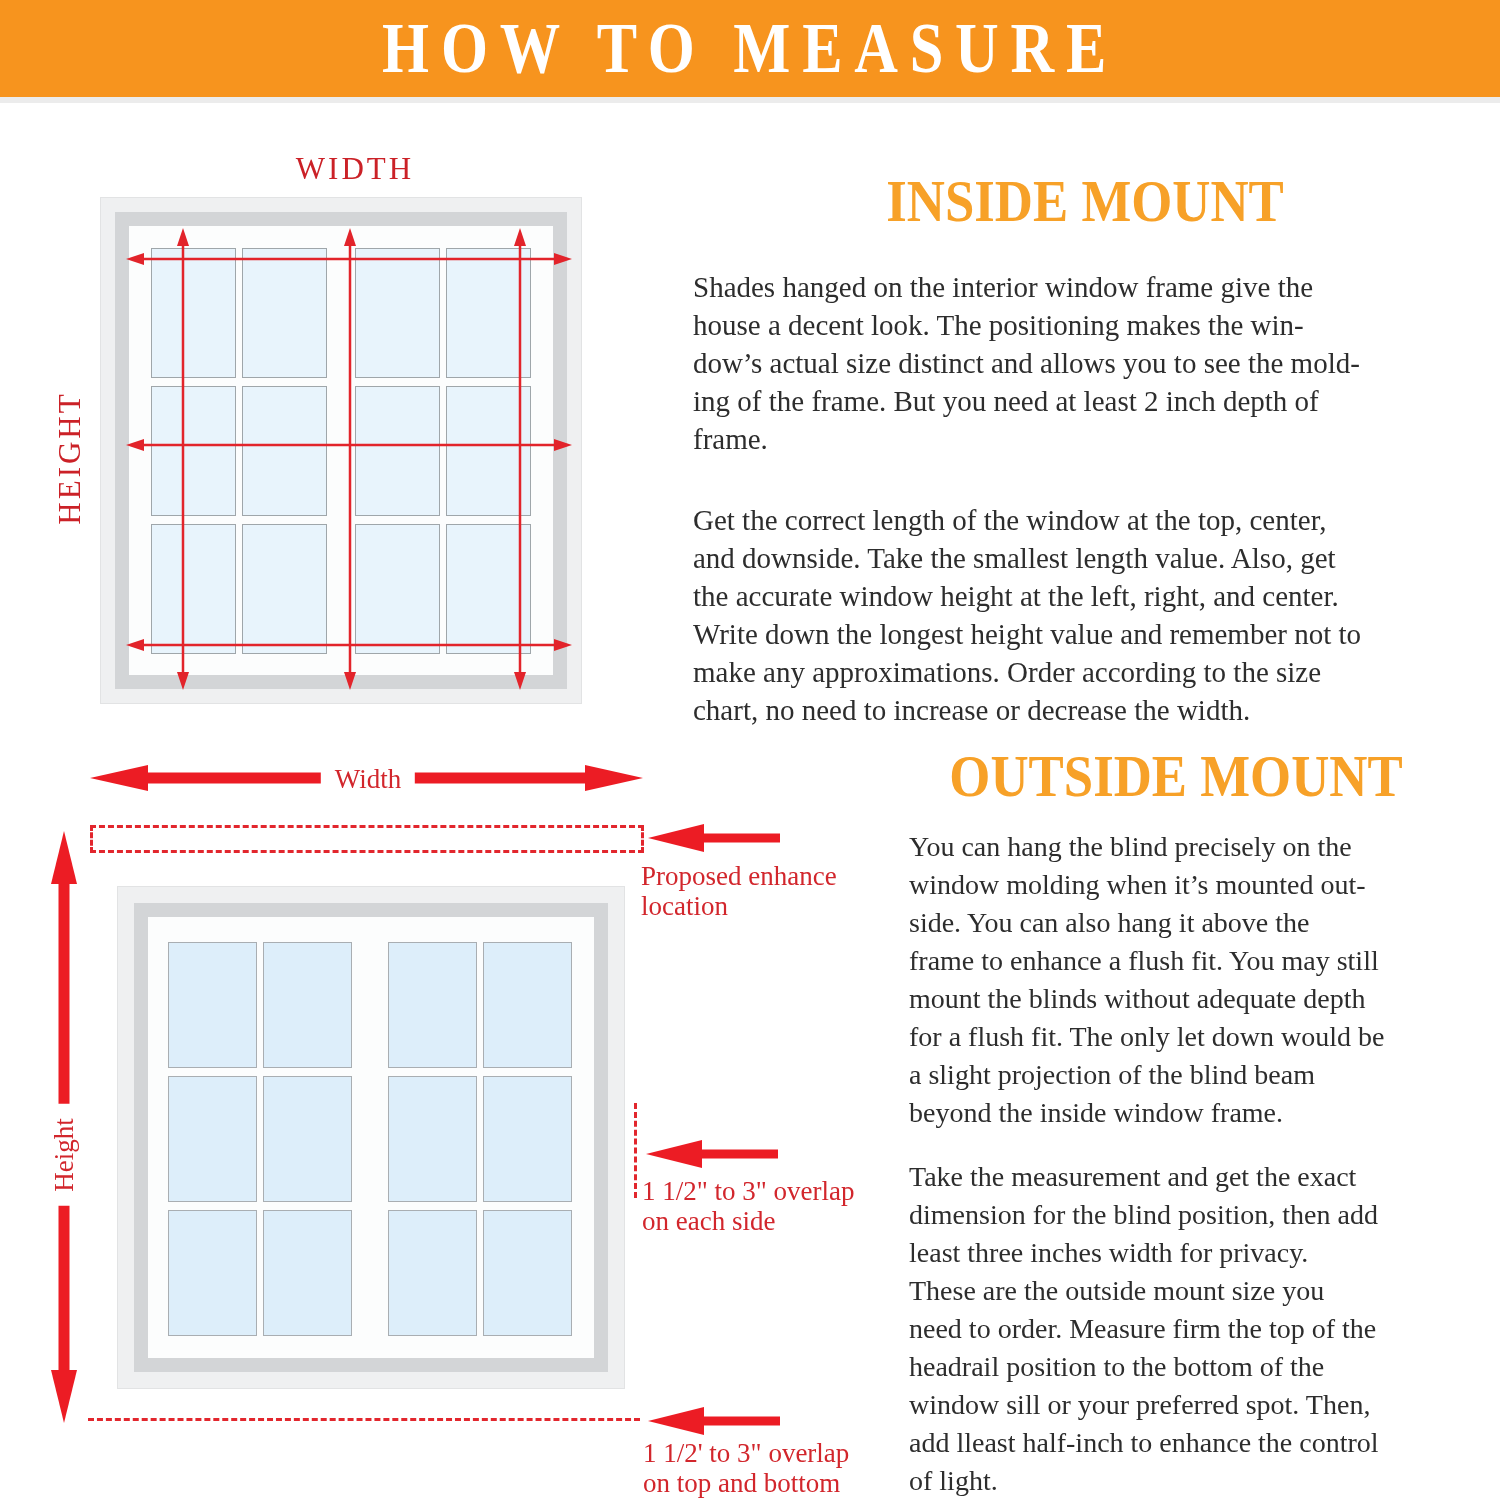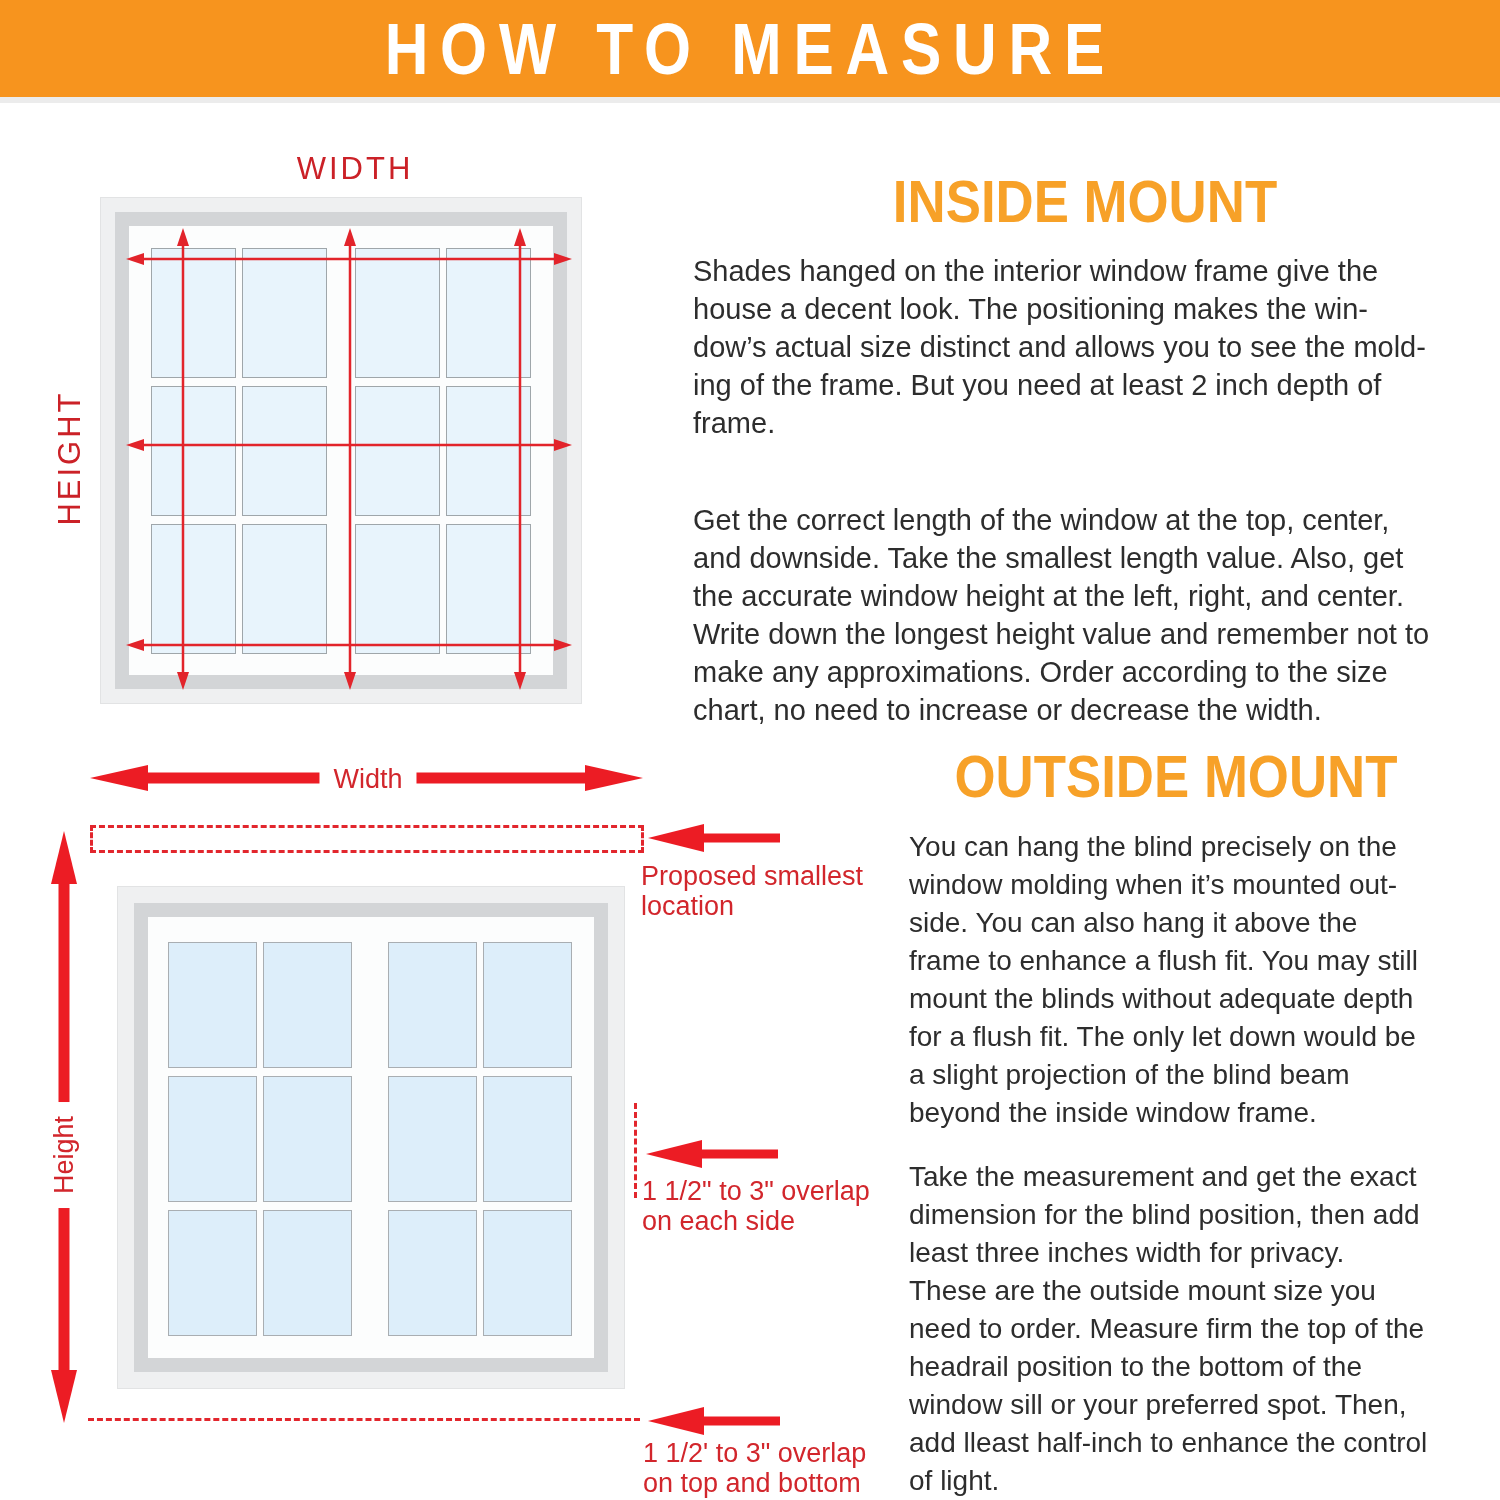--- a/index.html
+++ b/index.html
@@ -1,19 +1,19 @@
 <!DOCTYPE html>
 <html><head>
 <meta charset="utf-8">
 <style>
   html, body { margin: 0; padding: 0; background: #fff; }
   .page {
     position: relative; width: 1500px; height: 1500px;
     background: #ffffff; overflow: hidden;
-    font-family: Liberation Sans, sans-serif;
+    font-family: Liberation Serif, serif;
   }
 
   
   .banner {
     position: absolute; left: 0; top: 0; width: 1500px; height: 97px;
     background: #f7941e; display: flex; align-items: center; justify-content: center;
     border-bottom: 6px solid #ececec;
   }
   .banner-title {
     margin: 0; color: #ffffff; font-size: 72px; font-weight: bold;
@@ -144,21 +144,21 @@
       <line x1="250" y1="46" x2="250" y2="478"></line>
       <path d="M250,31 L244,49 L256,49 Z" stroke="none"></path>
       <path d="M250,493 L244,475 L256,475 Z" stroke="none"></path>
       <line x1="420" y1="46" x2="420" y2="478"></line>
       <path d="M420,31 L414,49 L426,49 Z" stroke="none"></path>
       <path d="M420,493 L414,475 L426,475 Z" stroke="none"></path>
     </g>
   </svg>
 
   <h2 class="section-heading" style="left:1085px; top:201px;">INSIDE MOUNT</h2>
-  <p class="body-para" style="left:693px; top:252px;">Shades hanged on the interior window frame give the
+  <p class="body-para" style="left:693px; top:268px;">Shades hanged on the interior window frame give the
 house a decent look. The positioning makes the win-
 dow’s actual size distinct and allows you to see the mold-
 ing of the frame. But you need at least 2 inch depth of
 frame.</p>
   <p class="body-para" style="left:693px; top:501px;">Get the correct length of the window at the top, center,
 and downside. Take the smallest length value. Also, get
 the accurate window height at the left, right, and center.
 Write down the longest height value and remember not to
 make any approximations. Order according to the size
 chart, no need to increase or decrease the width.</p>
@@ -172,21 +172,21 @@
   </svg>
   <div class="mid-label" style="left:368px; top:779px;">Width</div>
 
   <div class="dashed-rect"></div>
   <svg class="thick-arrow" style="left:646px; top:821px;" width="136" height="34" viewBox="0 0 136 34">
     <g fill="#ec1c24">
       <path d="M2,17 L58,3 L58,31 Z"></path>
       <rect x="52" y="12.5" width="82" height="9"></rect>
     </g>
   </svg>
-  <div class="annot" style="left:641px; top:861px;">Proposed smallest
+  <div class="annot" style="left:641px; top:861px;">Proposed enhance
 location</div>
 
   <svg class="thick-arrow" style="left:49px; top:828px;" width="30" height="598" viewBox="0 0 30 598">
     <g fill="#ec1c24">
       <path d="M15,3 L2,56 L28,56 Z"></path>
       <rect x="9.5" y="50" width="11" height="498"></rect>
       <path d="M15,595 L2,542 L28,542 Z"></path>
     </g>
   </svg>
   <div class="mid-label rot" style="left:64px; top:1155px;">Height</div>

